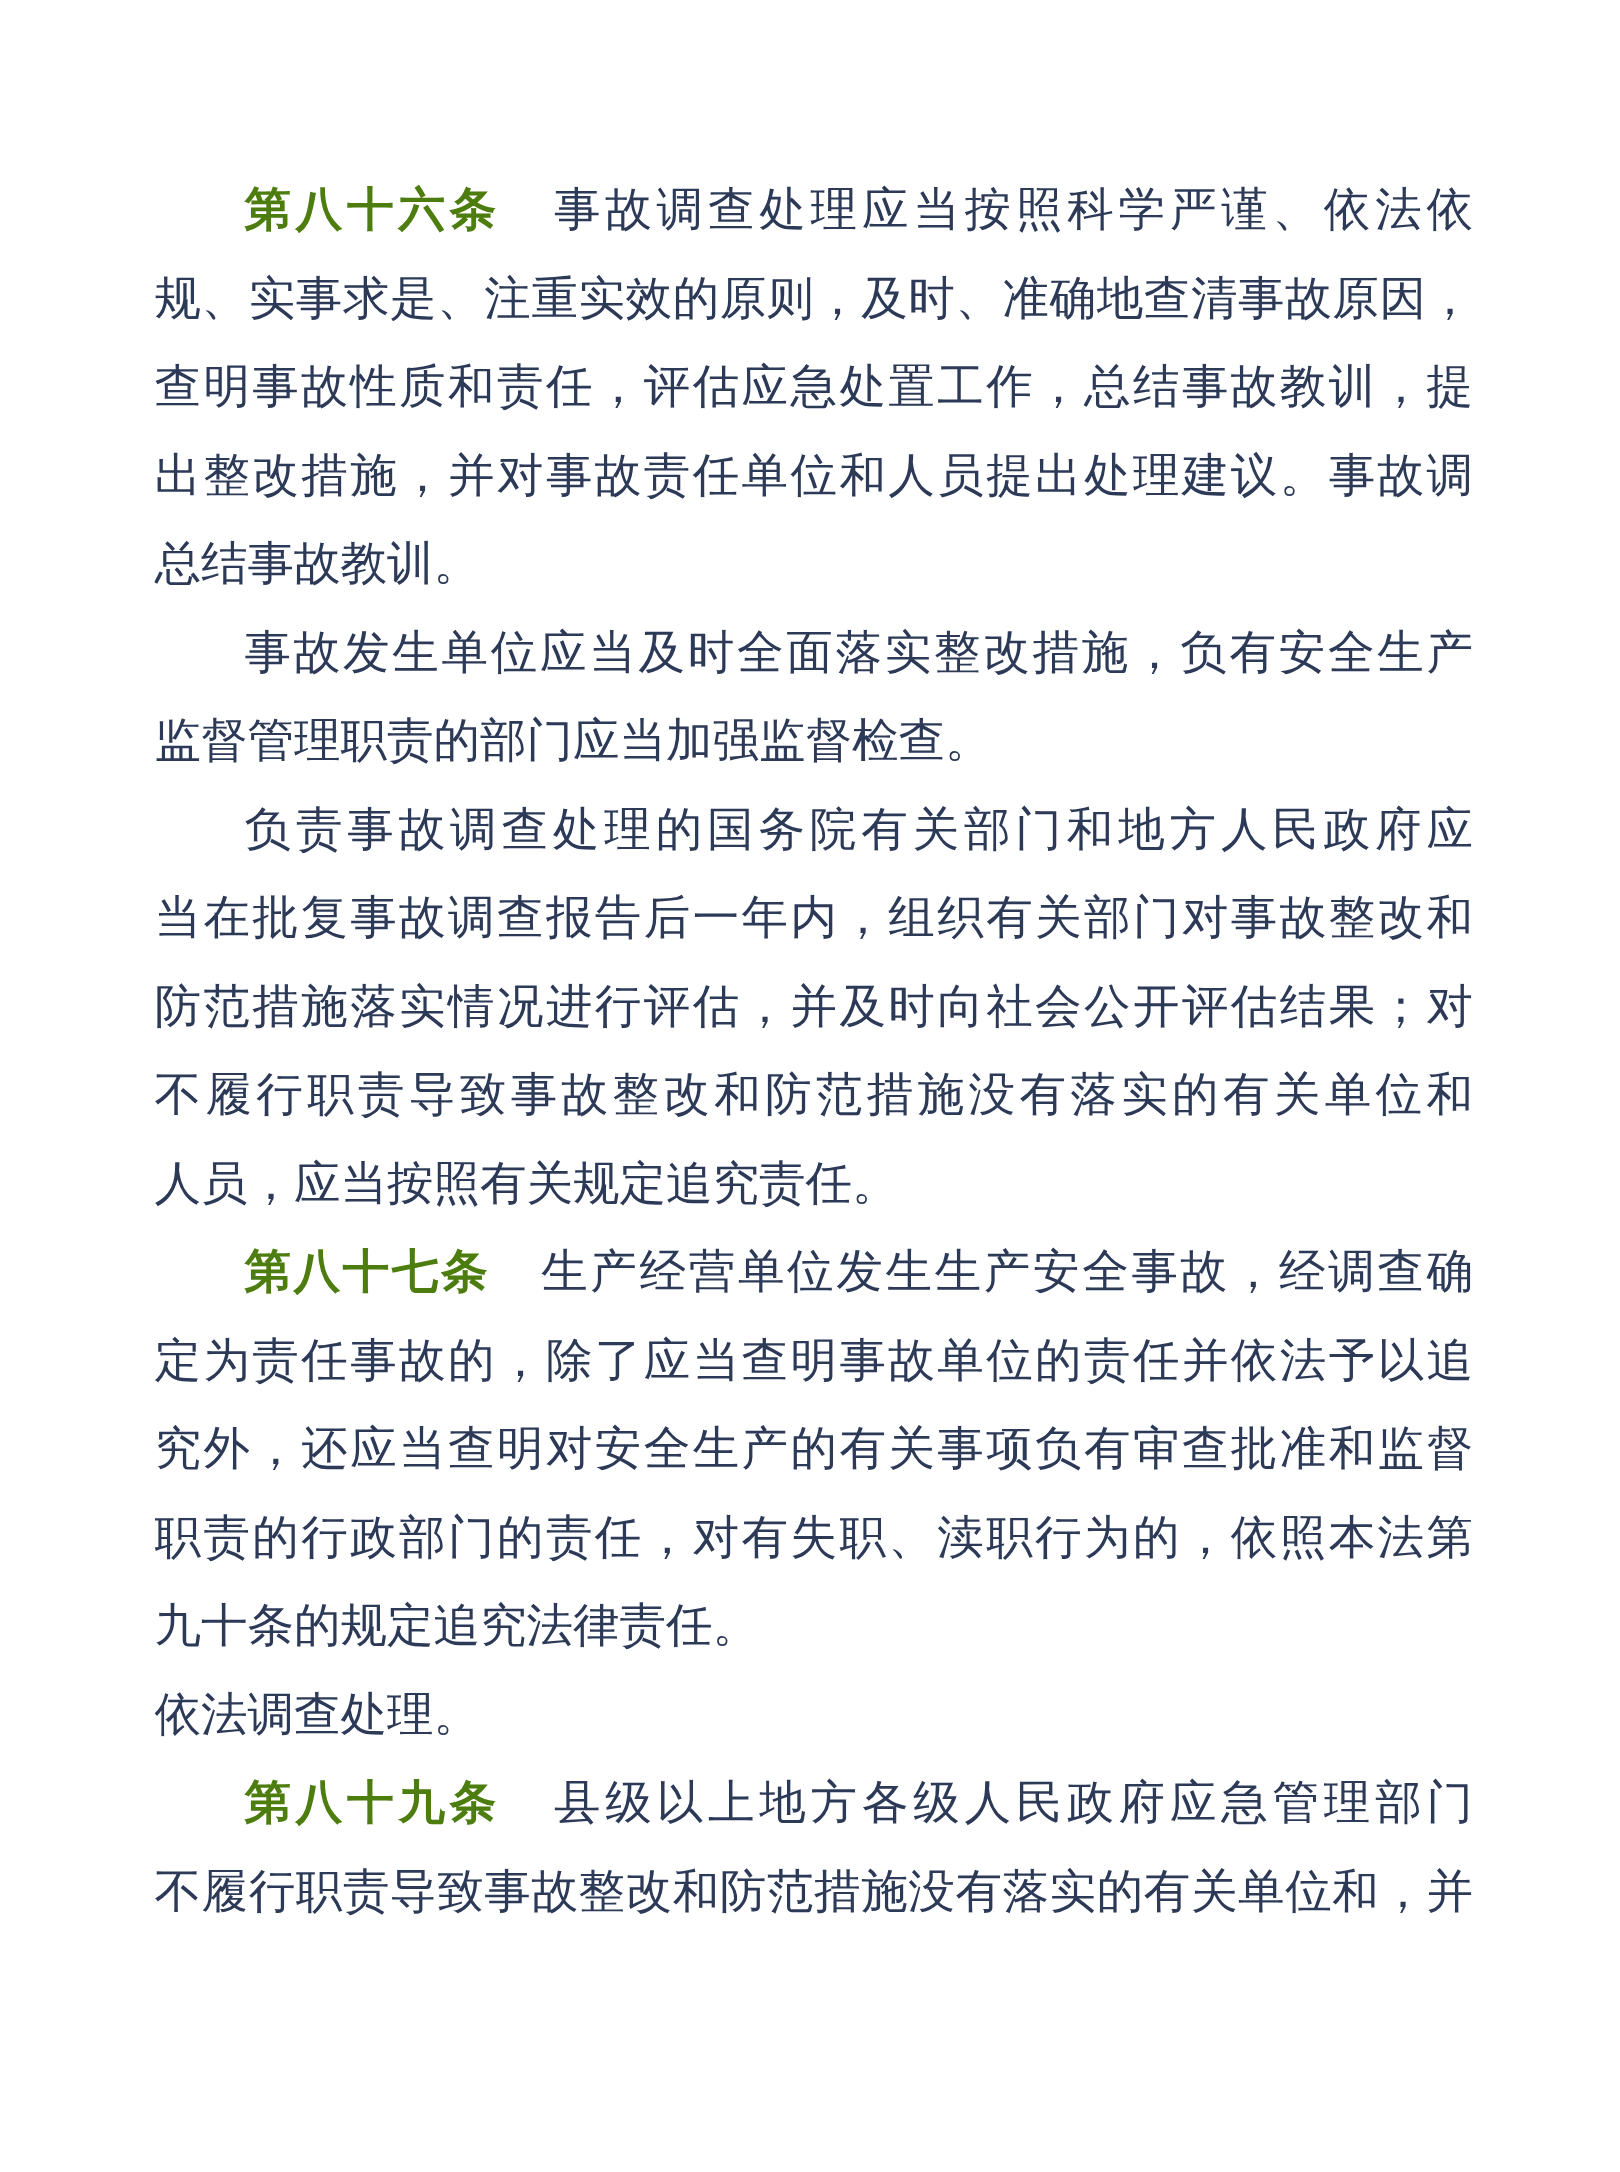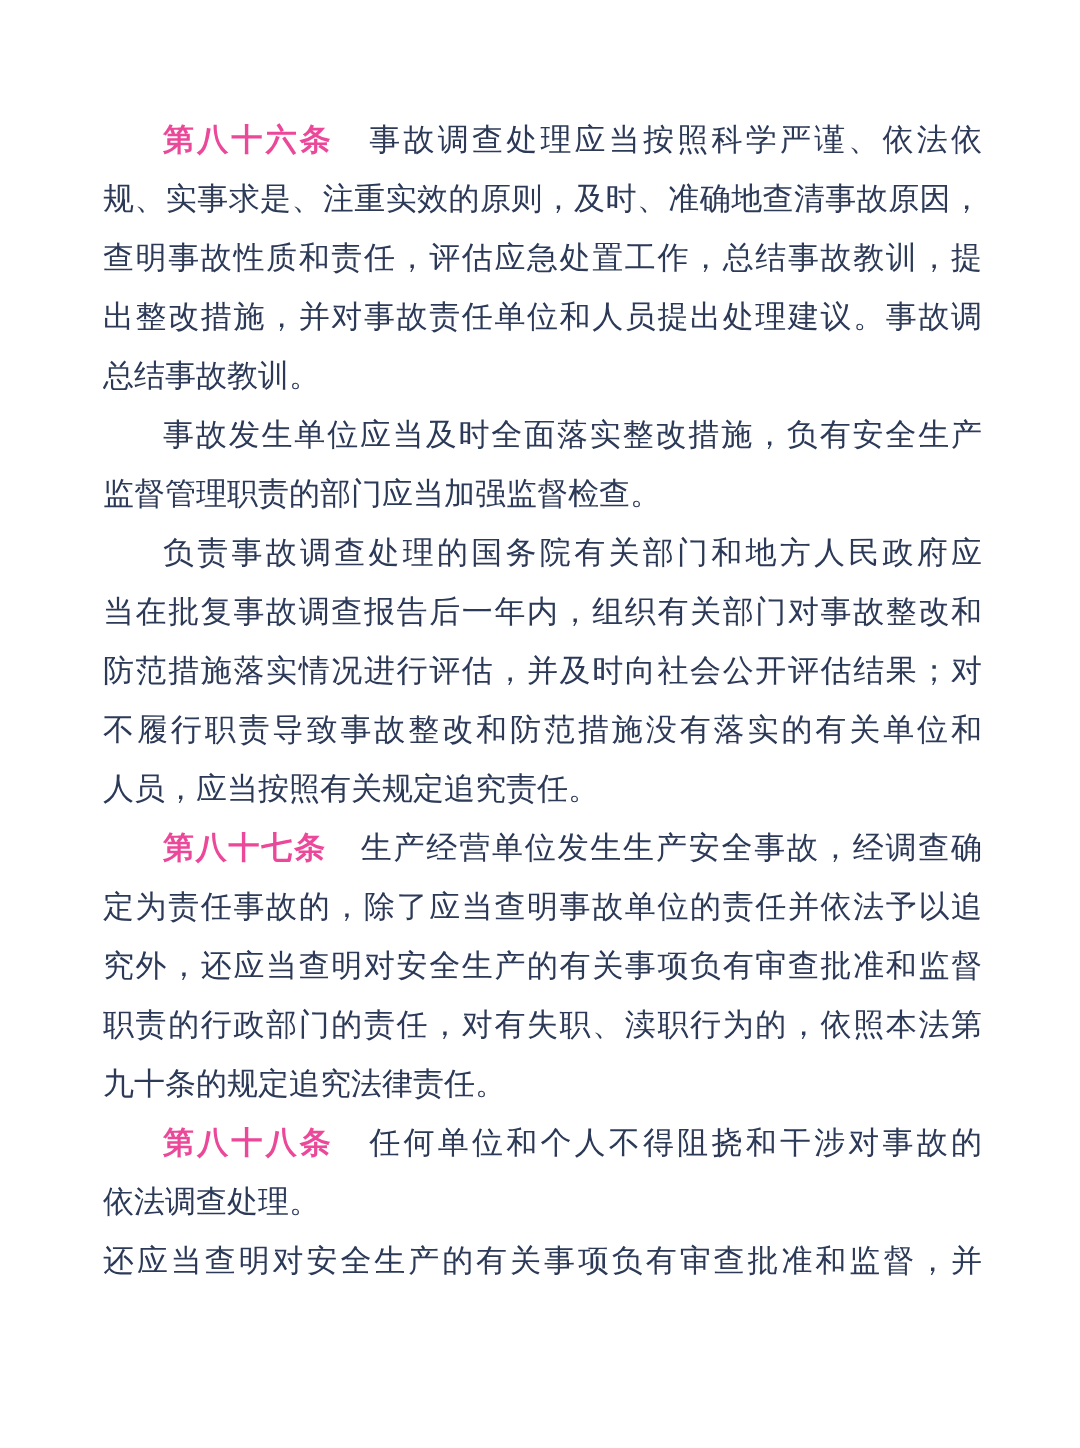--- a/index.html
+++ b/index.html
@@ -33,21 +33,21 @@
   .line.fill {
     text-align: justify;
     text-align-last: justify;
   }
   .line.indent {
     text-indent: 60px;
   }
   .article-label {
     font-family: Liberation Serif, serif;
     font-weight: 700;
-    color: #ec4899;
+    color: #4d7c0f;
   }
   .label-gap {
     display: inline-block;
     width: 32px;
     height: 1px;
   }
 </style>
 </head>
 <body>
 
@@ -63,17 +63,17 @@
       <div class="line indent fill"><span class="line-text">负责事故调查处理的国务院有关部门和地方人民政府应</span></div>
       <div class="line fill"><span class="line-text">当在批复事故调查报告后一年内，组织有关部门对事故整改和</span></div>
       <div class="line fill"><span class="line-text">防范措施落实情况进行评估，并及时向社会公开评估结果；对</span></div>
       <div class="line fill"><span class="line-text">不履行职责导致事故整改和防范措施没有落实的有关单位和</span></div>
       <div class="line"><span class="line-text">人员，应当按照有关规定追究责任。</span></div>
       <div class="line indent fill"><span class="article-label">第八十七条</span><span class="label-gap"></span><span class="line-text">生产经营单位发生生产安全事故，经调查确</span></div>
       <div class="line fill"><span class="line-text">定为责任事故的，除了应当查明事故单位的责任并依法予以追</span></div>
       <div class="line fill"><span class="line-text">究外，还应当查明对安全生产的有关事项负有审查批准和监督</span></div>
       <div class="line fill"><span class="line-text">职责的行政部门的责任，对有失职、渎职行为的，依照本法第</span></div>
       <div class="line"><span class="line-text">九十条的规定追究法律责任。</span></div>
-      <div class="line indent fill"><span class="article-label">第八十八条</span><span class="label-gap"></span><span class="line-text">任何单位和个人不得阻挠和干涉对事故的</span></div>
       <div class="line"><span class="line-text">依法调查处理。</span></div>
-      <div class="line fill"><span class="line-text">还应当查明对安全生产的有关事项负有审查批准和监督，并</span></div>
+      <div class="line indent fill"><span class="article-label">第八十九条</span><span class="label-gap"></span><span class="line-text">县级以上地方各级人民政府应急管理部门</span></div>
+      <div class="line fill"><span class="line-text">不履行职责导致事故整改和防范措施没有落实的有关单位和，并</span></div>
     </div>
 </div>
 
 </body></html>

